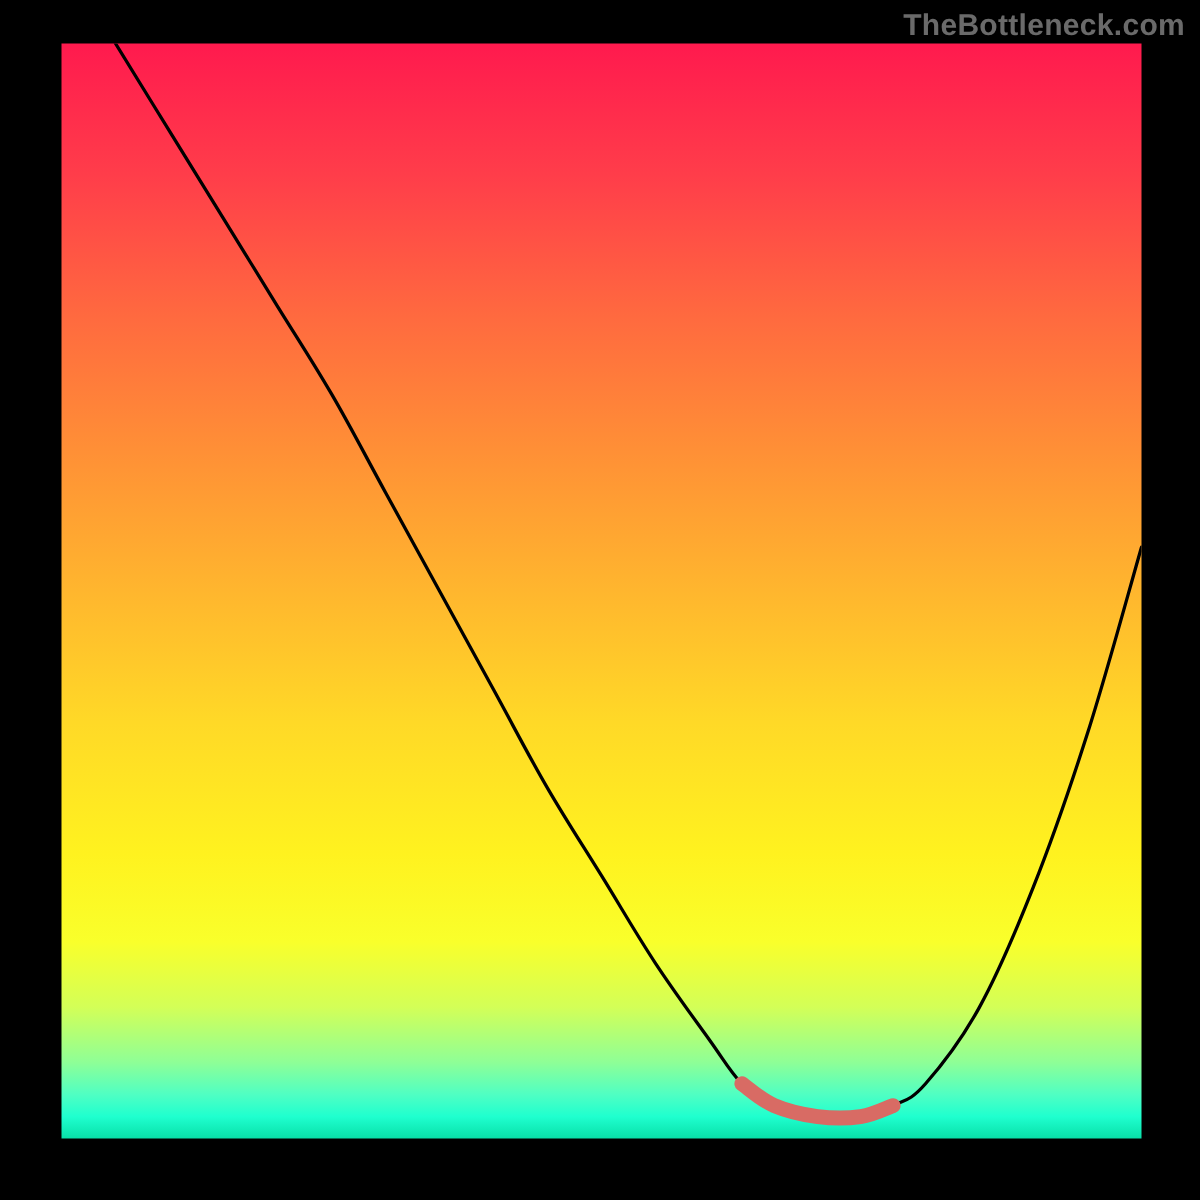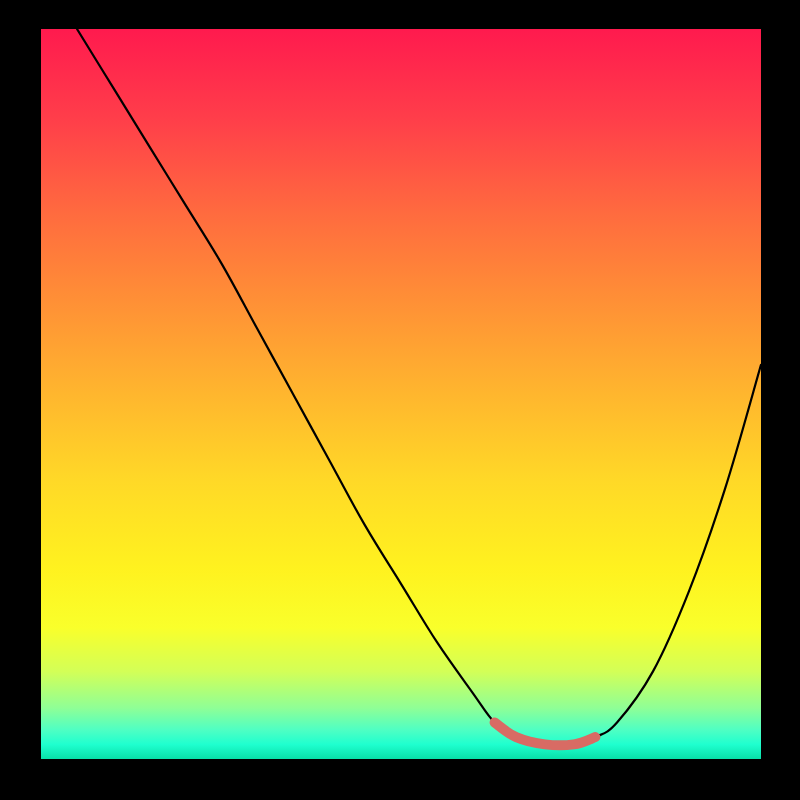--- a/index.html
+++ b/index.html
@@ -55,20 +55,21 @@
     left: 0;
     top: 0;
     width: 720px;
     height: 730px;
   }
 </style>
 </head>
 <body>
 
 <div class="frame">
+  <div class="watermark">TheBottleneck.com</div>
 
   <div class="plot-area">
     <svg class="curve" viewBox="0 0 720 730" preserveAspectRatio="none">
       <path d="M 36.0 0.0 C 42.5 10.5, 59.0 37.4, 72.0 58.4 C 85.0 79.4, 95.0 95.8, 108.0 116.8 C 121.0 137.8, 131.0 154.2, 144.0 175.2 C 157.0 196.2, 167.0 211.3, 180.0 233.6 C 193.0 255.9, 203.0 275.6, 216.0 299.3 C 229.0 323.0, 239.0 341.3, 252.0 365.0 C 265.0 388.7, 275.0 407.0, 288.0 430.7 C 301.0 454.4, 311.0 474.1, 324.0 496.4 C 337.0 518.7, 347.0 533.8, 360.0 554.8 C 373.0 575.8, 383.0 593.5, 396.0 613.2 C 409.0 632.9, 421.6 649.8, 432.0 664.3 C 442.4 678.8, 445.8 685.6, 453.6 693.5 C 461.4 701.4, 466.1 704.2, 475.2 708.1 C 484.3 712.0, 493.6 714.1, 504.0 715.4 C 514.4 716.7, 523.7 716.7, 532.8 715.4 C 541.9 714.1, 546.6 712.0, 554.4 708.1 C 562.2 704.2, 565.6 705.3, 576.0 693.5 C 586.4 681.7, 599.0 666.1, 612.0 642.4 C 625.0 618.7, 635.0 595.0, 648.0 562.1 C 661.0 529.3, 671.0 500.6, 684.0 459.9 C 697.0 419.2, 713.5 358.1, 720.0 335.8" id="curve-path" fill="none" stroke="#000000" stroke-width="2.2" stroke-linecap="round" stroke-linejoin="round"></path>
       <path d="M 453.6 693.5 C 457.5 696.1, 466.1 704.2, 475.2 708.1 C 484.3 712.0, 493.6 714.1, 504.0 715.4 C 514.4 716.7, 523.7 716.7, 532.8 715.4 C 541.9 714.1, 550.5 709.4, 554.4 708.1" id="band-path" fill="none" stroke="#d86b64" stroke-width="10" stroke-linecap="round" stroke-linejoin="round"></path>
     </svg>
   </div>
 </div>
 
 </body></html>

